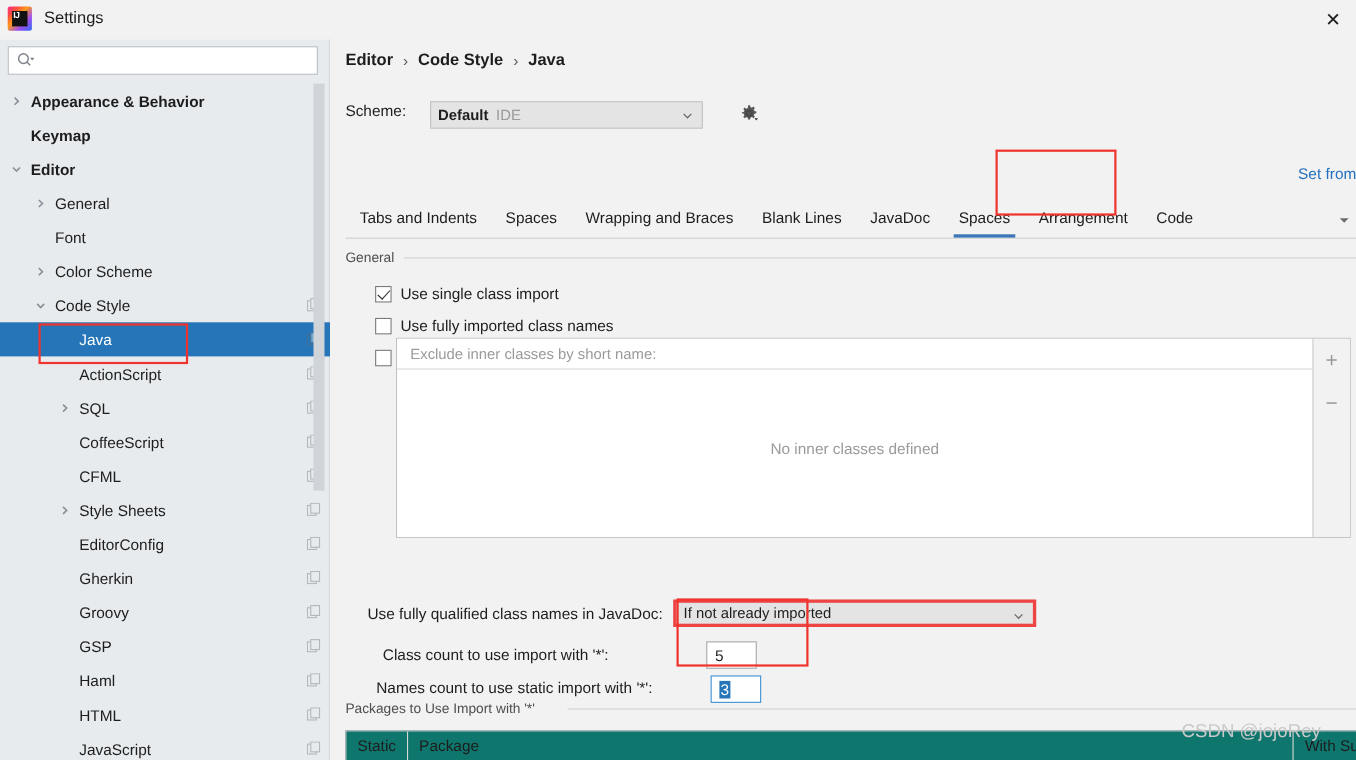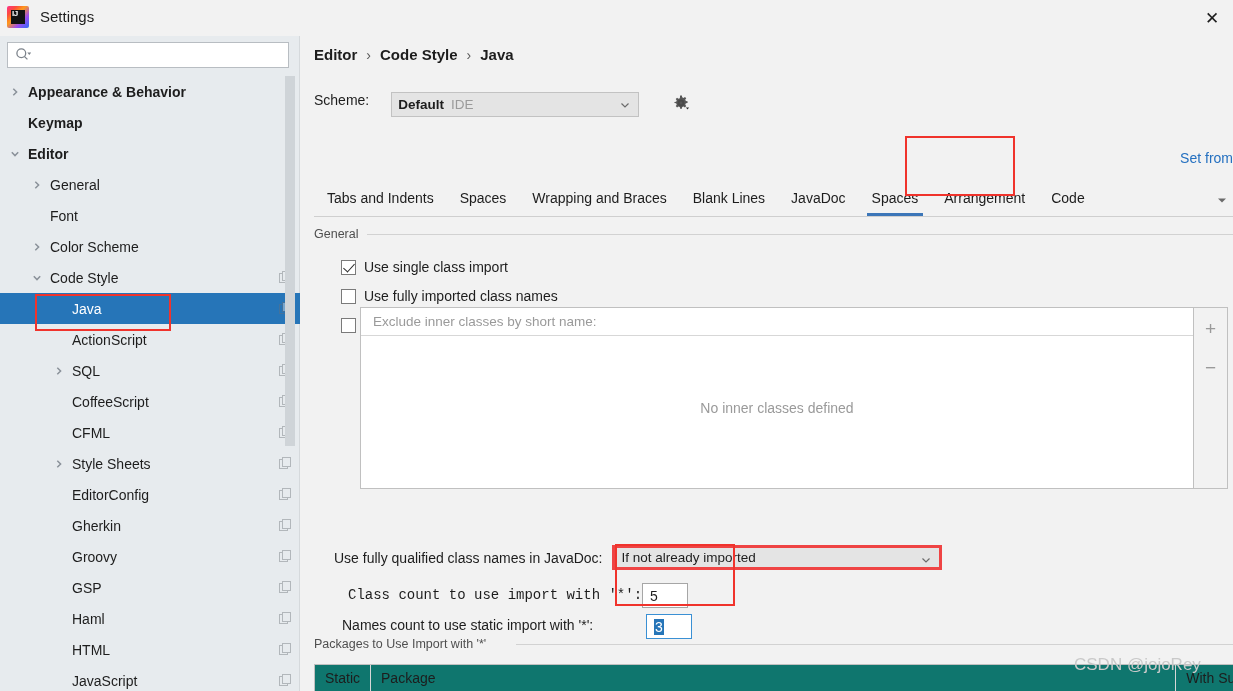--- a/index.html
+++ b/index.html
@@ -538,21 +538,21 @@
       <div class="jdoc-combo">
         <span>If not already imported</span>
         <span class="chev">
           <svg width="12" height="12" viewBox="0 0 12 12">
               <path d="M2.5 4.5 L6 8 L9.5 4.5" fill="none" stroke="#6b6b6b" stroke-width="1.2"></path>
             </svg>
         </span>
       </div>
     </div>
 
-    <div class="count-label" style="left:47px; top:551px;font-family:Liberation Mono, monospace;">Class count to use import with '*':</div>
+    <div class="count-label" style="left:47px; top:551px;">Class count to use import with '*':</div>
     <div class="spin" style="left:341px; top:547px;">
       <span>5</span>
     </div>
 
     <div class="count-label" style="left:41px; top:581px;">Names count to use static import with '*':</div>
     <div class="spin focused" style="left:345px; top:578px;">
       <span class="sel-text">3</span>
     </div>
 
   </div>

